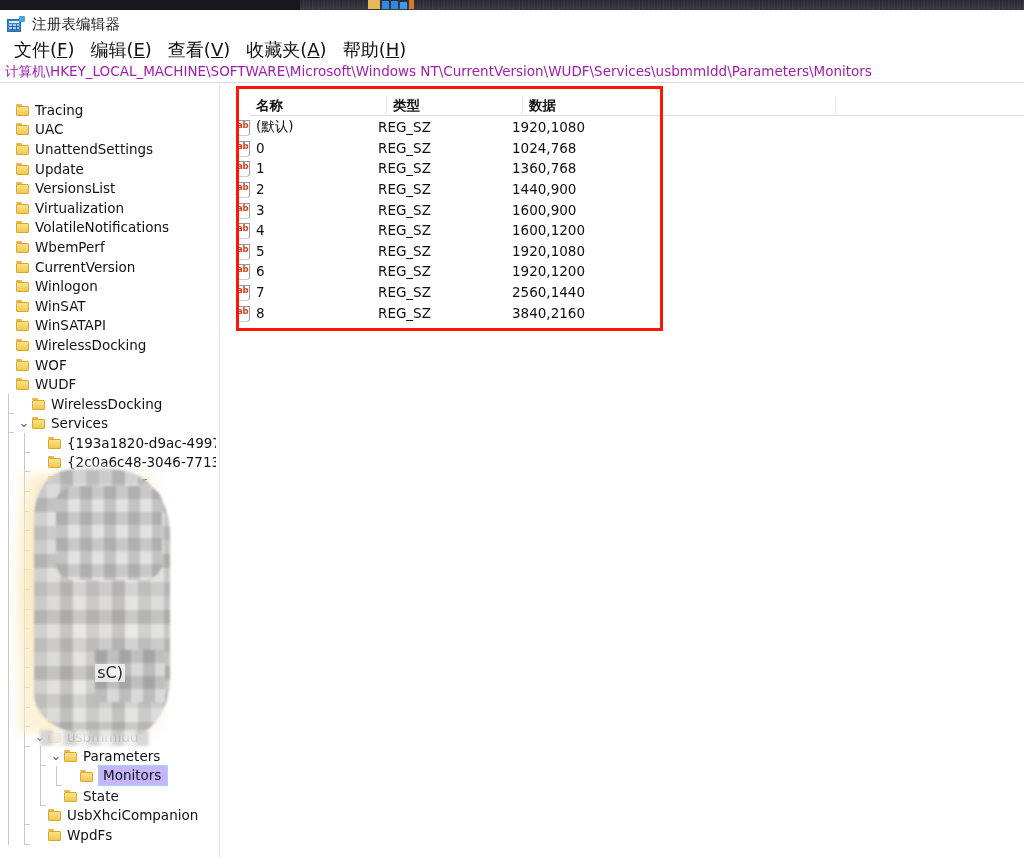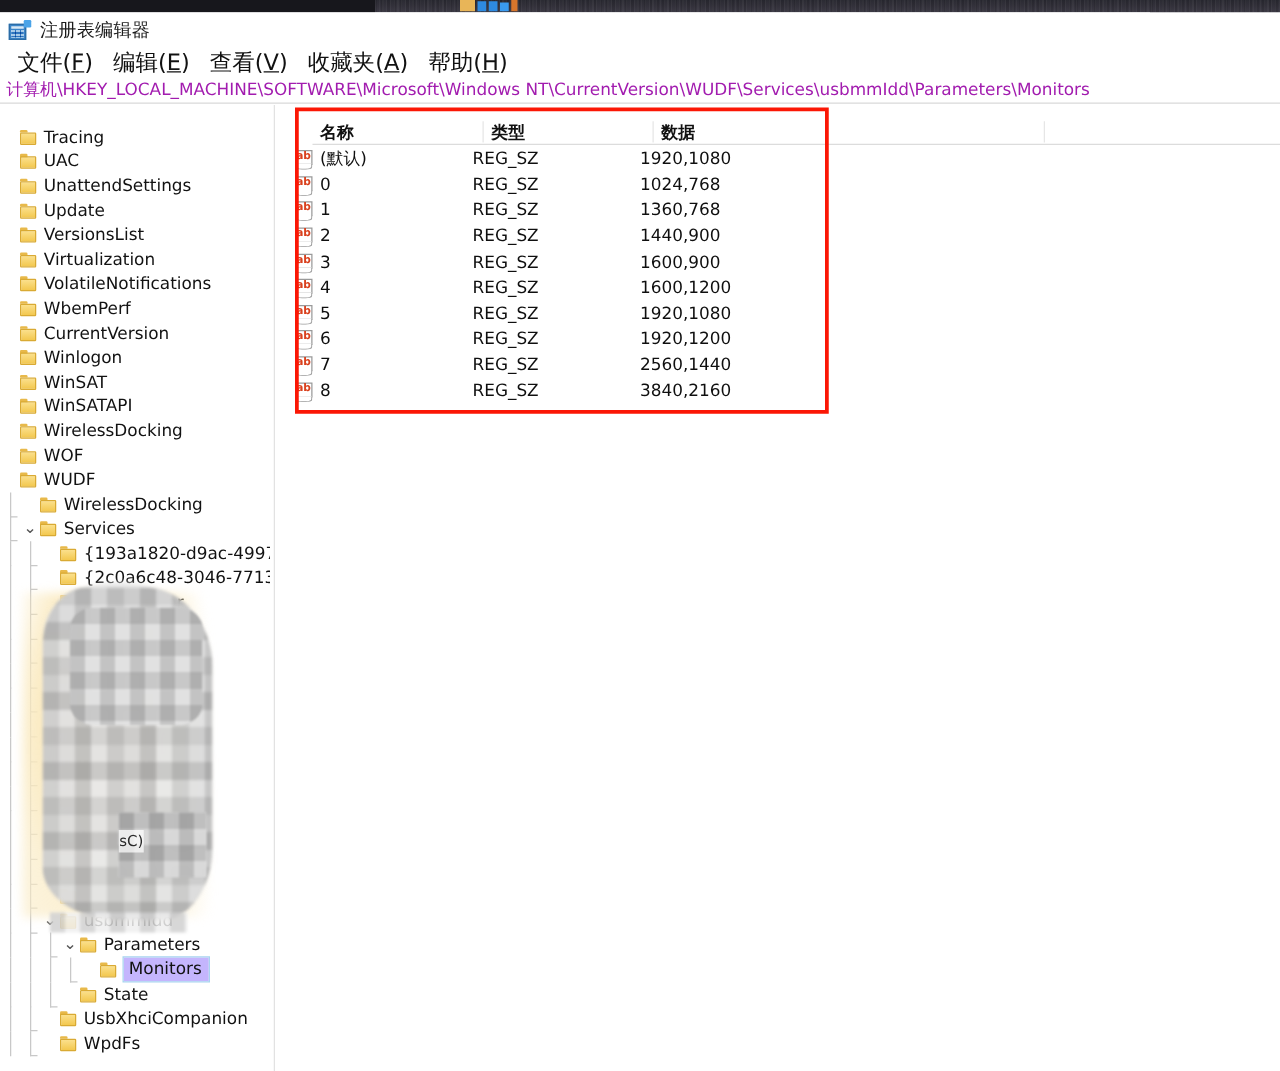--- a/index.html
+++ b/index.html
@@ -281,22 +281,22 @@
     border-radius: 50% 50% 0 0 / 100% 100% 0 0;
     filter: blur(2px);
   }
   .mos-bottom-strip {
     position: absolute; left: 40px; top: 730px; width: 110px; height: 16px;
     background-image:
       repeating-linear-gradient(90deg, rgba(208,208,208,.85) 0 12px, rgba(238,238,238,.85) 12px 24px);
     filter: blur(1.4px);
   }
   .mos-sc {
-    position: absolute; left: 95px; top: 664px; width: 20px; height: 18px;
-    color: #2a2a2a; font-size: 12px; line-height: 18px; text-align: center;
+    position: absolute; left: 95px; top: 664px; width: 30px; height: 18px;
+    color: #2a2a2a; font-size: 16px; line-height: 18px; text-align: center;
     font-family: "DejaVu Sans", "Liberation Sans", sans-serif;
     background: rgba(255,255,255,.72); filter: blur(.3px);
   }
 </style>
 </head>
 <body>
 
 <div id="app">
 
   <div class="desktop-strip">

